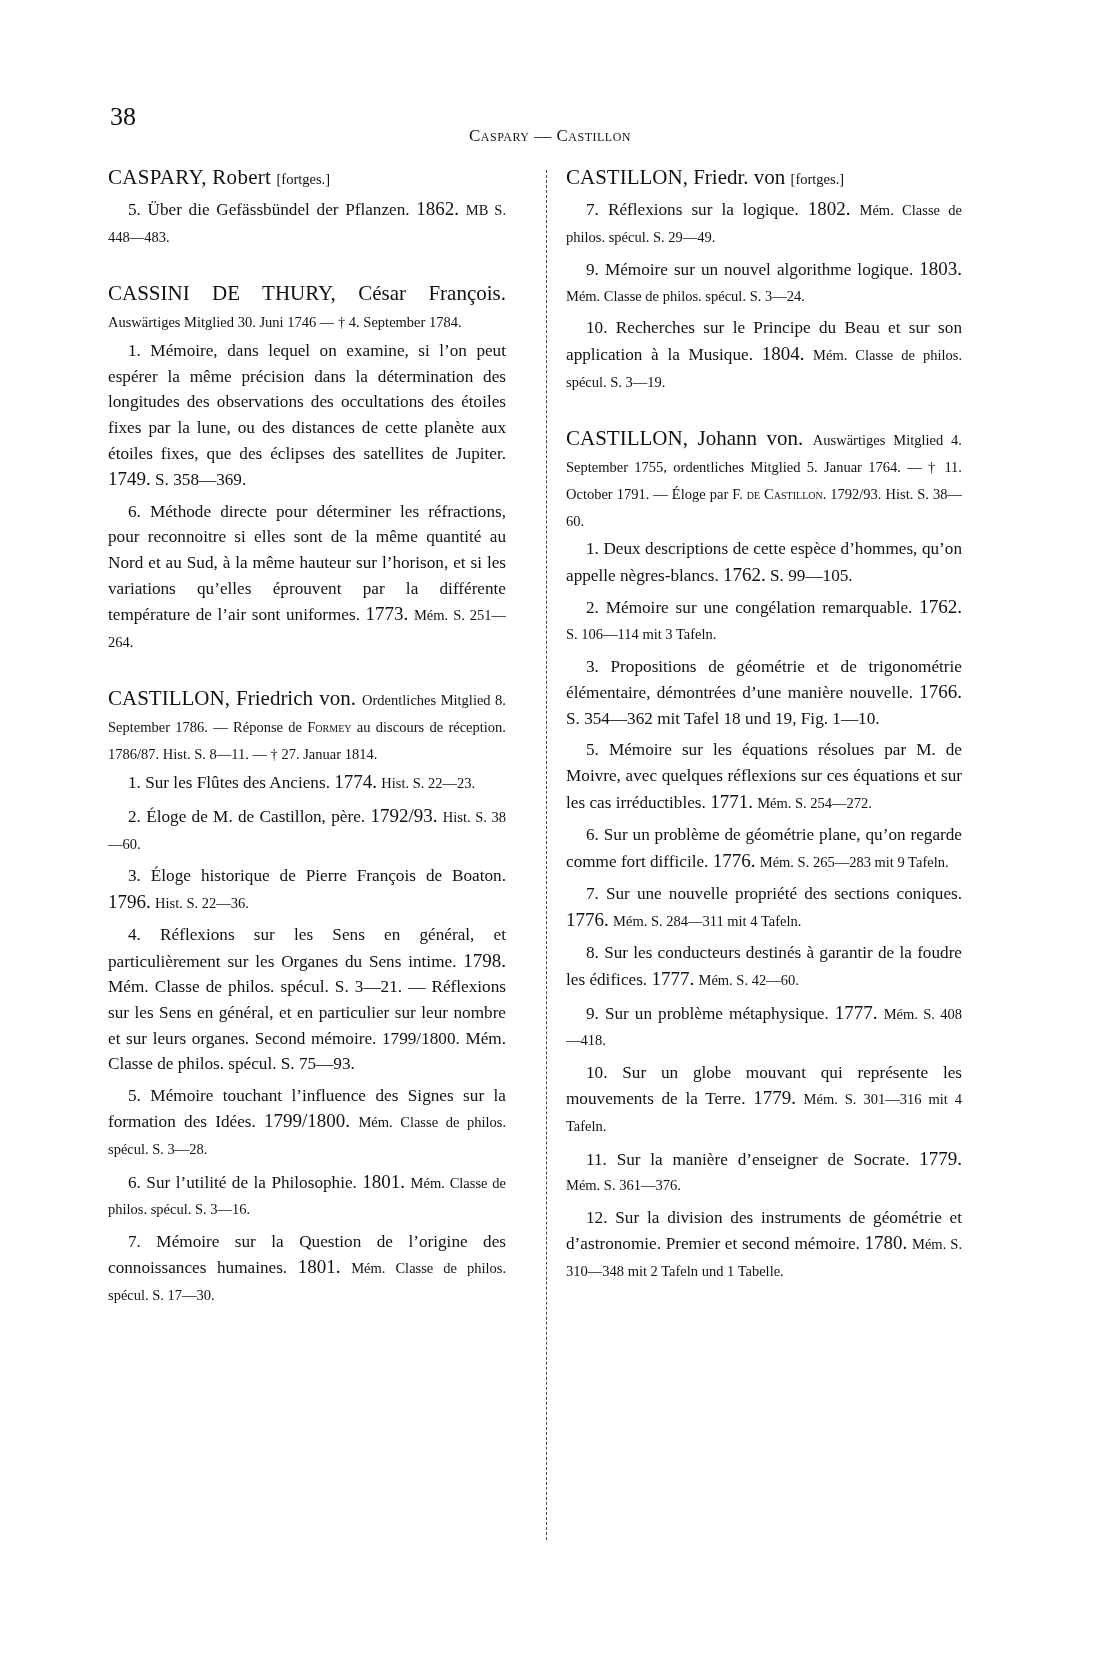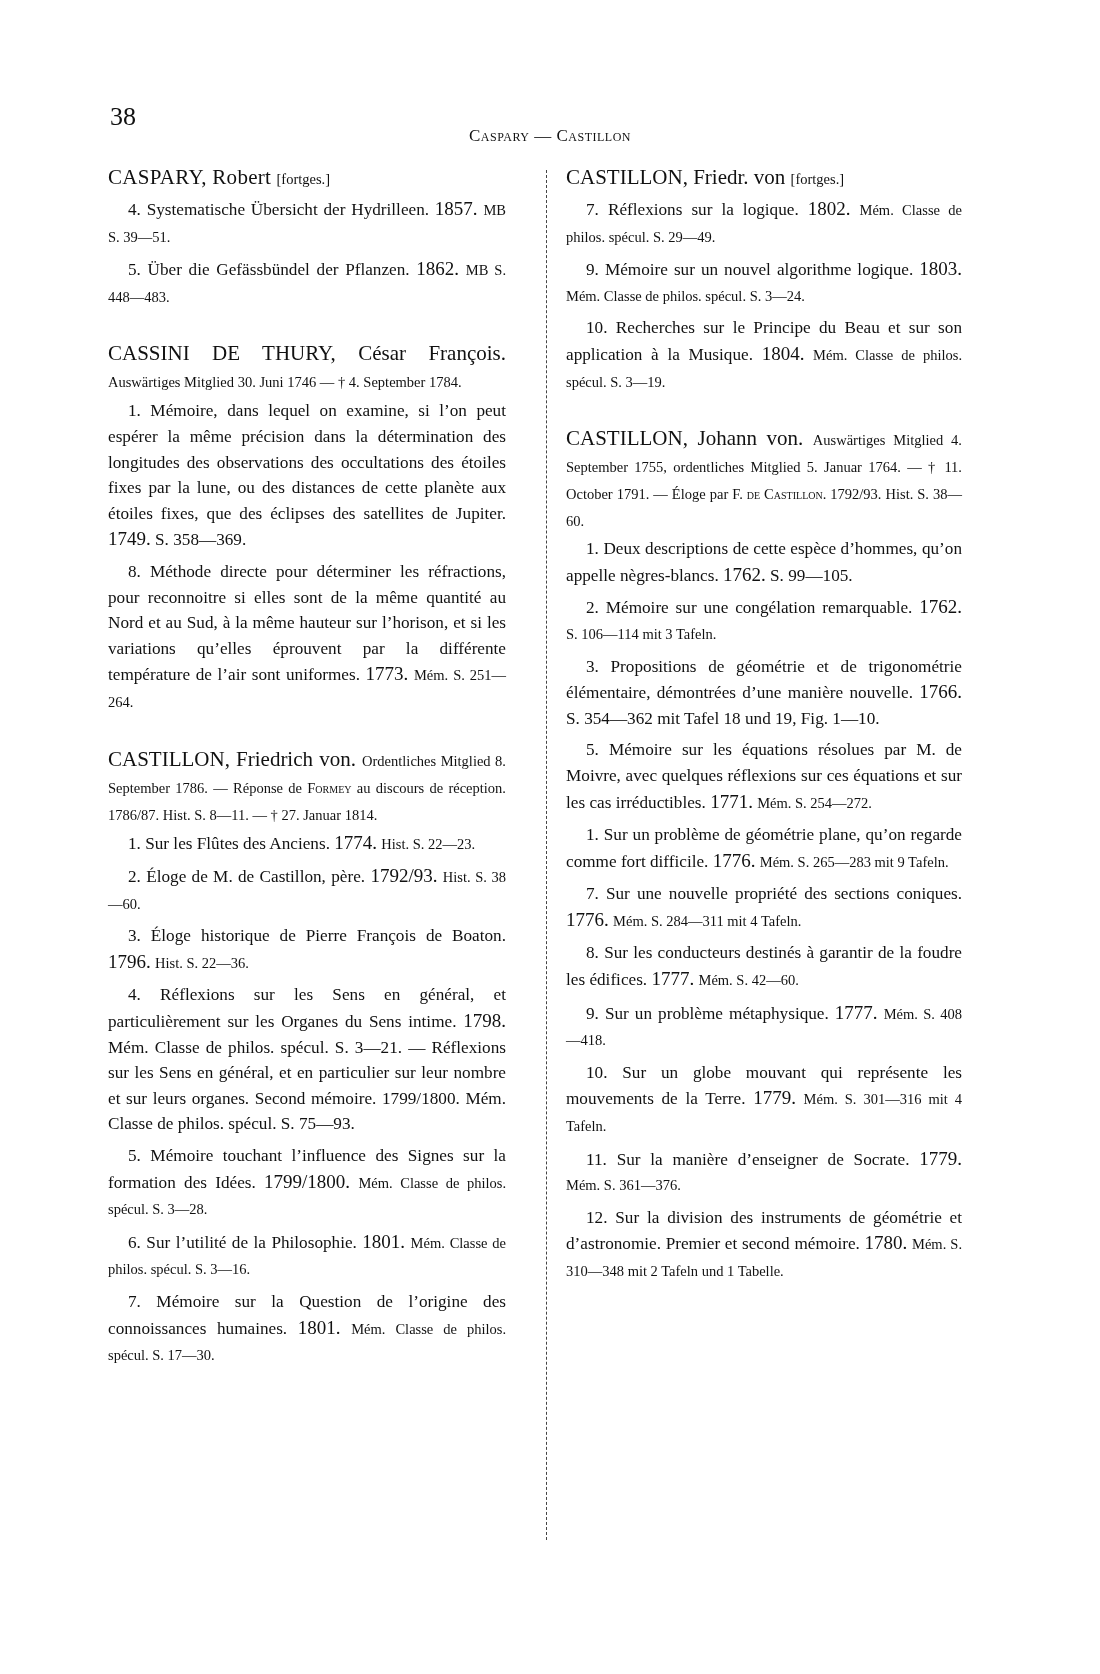--- a/index.html
+++ b/index.html
@@ -44,31 +44,30 @@
 
 <div class="divider"></div>
 
 <div class="column col-left">
 
   <div class="entry">
     <div class="entry-head">
       <span class="surname">CASPARY, Robert</span>
       <span class="small">[fortges.]</span>
     </div>
-    <div class="item"><span>4. Systematische Übersicht der Hydrilleen.</span> <span class="year">1857.</span> <span class="small">MB S. 39—51.</span></div>
     <div class="item"><span>5. Über die Gefässbündel der Pflanzen.</span> <span class="year">1862.</span> <span class="small">MB S. 448—483.</span></div>
   </div>
 
   <div class="entry">
     <div class="entry-head" style="margin-bottom:4px">
       <span>CASSINI DE THURY, César François.</span>
       <span class="meta">Auswärtiges Mitglied 30. Juni 1746 — † 4. September 1784.</span>
     </div>
     <div class="item"><span>1. Mémoire, dans lequel on examine, si l’on peut espérer la même précision dans la détermination des longitudes des observations des occultations des étoiles fixes par la lune, ou des distances de cette planète aux étoiles fixes, que des éclipses des satellites de Jupiter.</span> <span class="year">1749.</span> <span>S. 358—369.</span></div>
-    <div class="item"><span>8. Méthode directe pour déterminer les réfractions, pour reconnoitre si elles sont de la même quantité au Nord et au Sud, à la même hauteur sur l’horison, et si les variations qu’elles éprouvent par la différente température de l’air sont uniformes.</span> <span class="year">1773.</span> <span class="small">Mém. S. 251—264.</span></div>
+    <div class="item"><span>6. Méthode directe pour déterminer les réfractions, pour reconnoitre si elles sont de la même quantité au Nord et au Sud, à la même hauteur sur l’horison, et si les variations qu’elles éprouvent par la différente température de l’air sont uniformes.</span> <span class="year">1773.</span> <span class="small">Mém. S. 251—264.</span></div>
   </div>
 
   <div class="entry">
     <div class="entry-head" style="margin-bottom:0">
       <span>CASTILLON, Friedrich von.</span>
       <span class="meta"><span>Ordentliches Mitglied 8. September 1786. — Réponse de</span> <span class="sc">Formey</span> <span>au discours de réception. 1786/87. Hist. S. 8—11. — † 27. Januar 1814.</span></span>
     </div>
     <div class="item"><span>1. Sur les Flûtes des Anciens.</span> <span class="year">1774.</span> <span class="small">Hist. S. 22—23.</span></div>
     <div class="item"><span>2. Éloge de M. de Castillon, père.</span> <span class="year">1792/93.</span> <span class="small">Hist. S. 38—60.</span></div>
     <div class="item"><span>3. Éloge historique de Pierre François de Boaton.</span> <span class="year">1796.</span> <span class="small">Hist. S. 22—36.</span></div>
@@ -93,21 +92,21 @@
 
   <div class="entry">
     <div class="entry-head" style="">
       <span>CASTILLON, Johann von.</span>
       <span class="meta"><span>Auswärtiges Mitglied 4. September 1755, ordentliches Mitglied 5. Januar 1764. — † 11. October 1791. — Éloge par F.</span> <span class="sc">de Castillon.</span> <span>1792/93. Hist. S. 38—60.</span></span>
     </div>
     <div class="item"><span>1. Deux descriptions de cette espèce d’hommes, qu’on appelle nègres-blancs.</span> <span class="year">1762.</span> <span>S. 99—105.</span></div>
     <div class="item"><span>2. Mémoire sur une congélation remarquable.</span> <span class="year">1762.</span> <span class="small">S. 106—114 mit 3 Tafeln.</span></div>
     <div class="item"><span>3. Propositions de géométrie et de trigonométrie élémentaire, démontrées d’une manière nouvelle.</span> <span class="year">1766.</span> <span>S. 354—362 mit Tafel 18 und 19, Fig. 1—10.</span></div>
     <div class="item"><span>5. Mémoire sur les équations résolues par M. de Moivre, avec quelques réflexions sur ces équations et sur les cas irréductibles.</span> <span class="year">1771.</span> <span class="small">Mém. S. 254—272.</span></div>
-    <div class="item"><span>1. Sur un problème de géométrie plane, qu’on regarde comme fort difficile.</span> <span class="year">1776.</span> <span class="small">Mém. S. 265—283 mit 9 Tafeln.</span></div>
+    <div class="item"><span>6. Sur un problème de géométrie plane, qu’on regarde comme fort difficile.</span> <span class="year">1776.</span> <span class="small">Mém. S. 265—283 mit 9 Tafeln.</span></div>
     <div class="item"><span>7. Sur une nouvelle propriété des sections coniques.</span> <span class="year">1776.</span> <span class="small">Mém. S. 284—311 mit 4 Tafeln.</span></div>
     <div class="item"><span>8. Sur les conducteurs destinés à garantir de la foudre les édifices.</span> <span class="year">1777.</span> <span class="small">Mém. S. 42—60.</span></div>
     <div class="item"><span>9. Sur un problème métaphysique.</span> <span class="year">1777.</span> <span class="small">Mém. S. 408—418.</span></div>
     <div class="item"><span>10. Sur un globe mouvant qui représente les mouvements de la Terre.</span> <span class="year">1779.</span> <span class="small">Mém. S. 301—316 mit 4 Tafeln.</span></div>
     <div class="item"><span>11. Sur la manière d’enseigner de Socrate.</span> <span class="year">1779.</span> <span class="small">Mém. S. 361—376.</span></div>
     <div class="item"><span>12. Sur la division des instruments de géométrie et d’astronomie. Premier et second mémoire.</span> <span class="year">1780.</span> <span class="small">Mém. S. 310—348 mit 2 Tafeln und 1 Tabelle.</span></div>
   </div>
 </div>
 
 </body></html>

